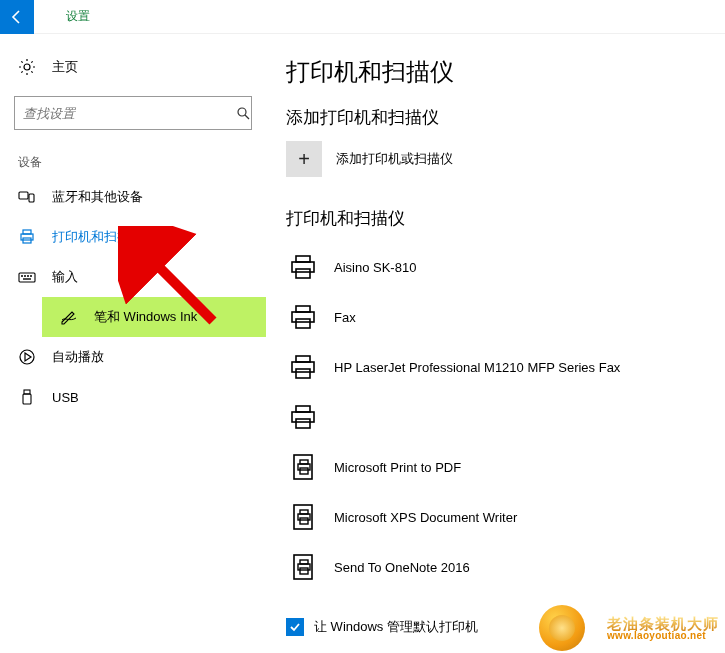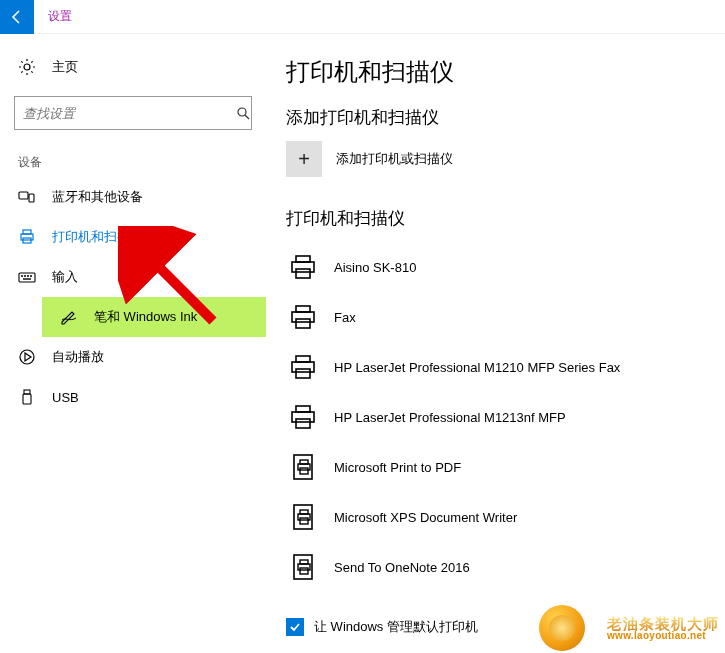--- a/index.html
+++ b/index.html
@@ -1,20 +1,20 @@
 <!DOCTYPE html>
 <html><head>
   <meta charset="utf-8">
   <style>
     * { box-sizing: border-box; margin: 0; padding: 0; }
     body { font-family: "Segoe UI", "Microsoft YaHei", sans-serif; font-size: 13px; color: #000; background: #fff; width: 725px; height: 653px; overflow: hidden; position: relative; }
     
     .titlebar { height: 34px; background: #fff; display: flex; align-items: center; border-bottom: 1px solid #f0f0f0; }
     .back-btn { width: 34px; height: 34px; background: #0078d7; color: #fff; display: flex; align-items: center; justify-content: center; cursor: pointer; }
-    .title-text { font-size: 12px; padding-left: 14px; color: #a21caf; }
+    .title-text { font-size: 12px; padding-left: 32px; color: #15803d; }
     
     .content { display: flex; height: calc(100% - 34px); justify-content: space-between; }
     
     .sidebar { width: 266px; padding: 18px 0 0 0; }
     .home-row { display: flex; align-items: center; padding: 6px 18px; margin-bottom: 14px; cursor: pointer; }
     .home-row .icon { width: 18px; height: 18px; margin-right: 16px; display: flex; align-items: center; justify-content: center; }
     .home-row .label { font-size: 13px; }
     
     .search-box { margin: 0 14px 14px 14px; border: 1px solid #999; height: 34px; display: flex; align-items: center; padding: 0 8px; gap: 35px; }
     .search-box input { border: none; outline: none; flex: 1; font-size: 13px; font-style: italic; color: #666; background: transparent; }
@@ -206,21 +206,20 @@
     </div>
 
     <div class="device-row">
       <span class="icon">
         <svg width="30" height="30" viewBox="0 0 30 30">
             <rect x="4" y="10" width="22" height="10" fill="none" stroke="#000" stroke-width="1.6"></rect>
             <rect x="8" y="4" width="14" height="6" fill="none" stroke="#000" stroke-width="1.6"></rect>
             <rect x="8" y="17" width="14" height="9" fill="none" stroke="#000" stroke-width="1.6"></rect>
           </svg>
       </span>
-      <span class="label">HP LaserJet Professional M1213nf MFP</span>
     </div>
 
     <div class="device-row">
       <span class="icon">
         <svg width="30" height="30" viewBox="0 0 30 30">
             <rect x="6" y="3" width="18" height="24" fill="none" stroke="#000" stroke-width="1.6"></rect>
             <rect x="10" y="12" width="12" height="6" fill="none" stroke="#000" stroke-width="1.4"></rect>
             <rect x="12" y="8" width="8" height="4" fill="none" stroke="#000" stroke-width="1.4"></rect>
             <rect x="12" y="16" width="8" height="6" fill="none" stroke="#000" stroke-width="1.4"></rect>
           </svg>

